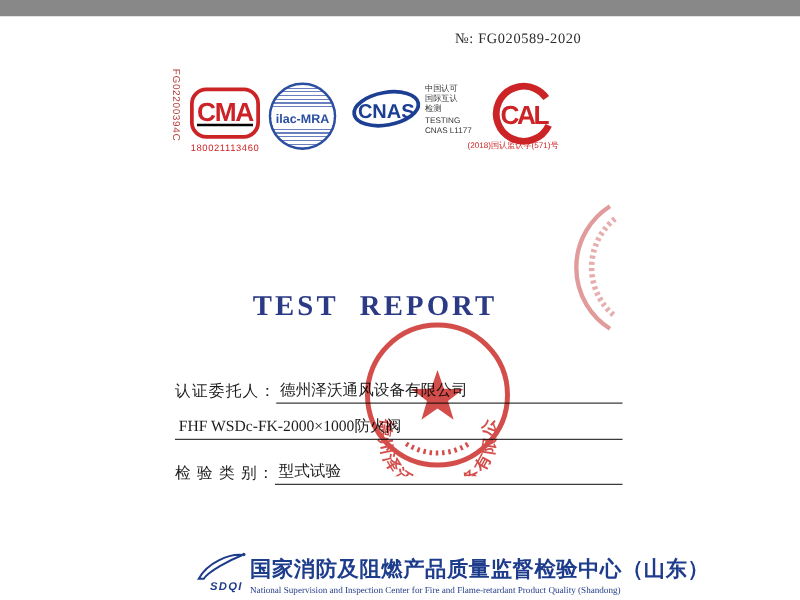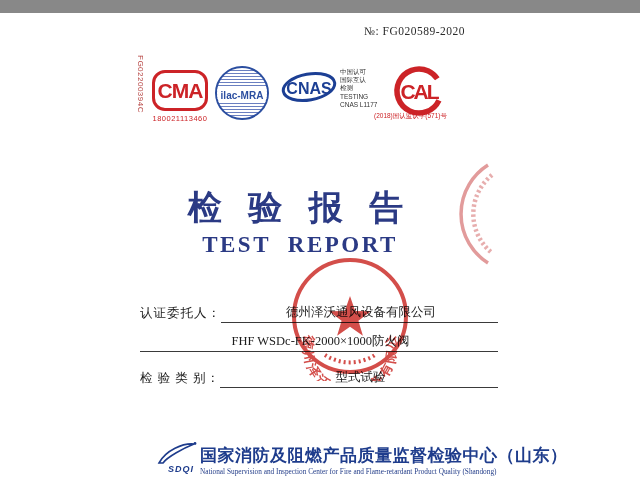--- a/index.html
+++ b/index.html
@@ -21,21 +21,21 @@
   .side-code {
     position: absolute; left: 136px; top: 42px; height: 72px;
     writing-mode: vertical-rl;
     font-size: 8px; color: #b5413f; letter-spacing: .5px;
     font-family: "Liberation Sans", sans-serif;
   }
   
   .cma-box {
     position: absolute; left: 152px; top: 57px; width: 56px; height: 41px;
     border: 3.5px solid #cc2327; border-radius: 13px;
-    display: flex; align-items: center; justify-content: center;
+    display: flex; align-items: center; justify-content: center; text-decoration: underline;
   }
   .cma-box .cma-text {
     font-family: "Liberation Sans", sans-serif;
     font-weight: 900; font-size: 21px; color: #cc2327; letter-spacing: -1px;
   }
   .cma-number {
     position: absolute; left: 148px; top: 101px; width: 64px;
     text-align: center; font-size: 7.5px; color: #cc2327;
     font-family: "Liberation Sans", sans-serif; letter-spacing: .5px;
   }
@@ -76,21 +76,21 @@
   }
   .title-en {
     position: absolute; left: 140px; top: 219px; width: 320px;
     text-align: center; font-size: 23px; font-weight: bold;
     color: #2b3a84; letter-spacing: 2.5px; word-spacing: 9px;
   }
   
   .field-row {
     position: absolute; left: 140px; width: 358px; height: 19px;
     display: flex; align-items: flex-end;
-    font-size: 12.5px; color: #1d1d1d; text-align: center;
+    font-size: 12.5px; color: #1d1d1d;
   }
   .field-row .flabel { white-space: nowrap; letter-spacing: 1px; padding-bottom: 1px; }
   .field-row .fvalue {
     flex: 1; border-bottom: 1px solid #3a3a3a;
     padding: 0 0 1px 3px; white-space: nowrap;
   }
   .row-1 { top: 291px; }
   .row-2 { top: 320px; }
   .row-3 { top: 356px; }
   
@@ -150,21 +150,20 @@
     <circle cx="27" cy="27" r="22" fill="none" stroke="#cc2327" stroke-width="5.5" stroke-dasharray="115 23" transform="rotate(25 27 27)"></circle>
     <text x="27" y="35" text-anchor="middle" font-family="Liberation Sans, sans-serif" font-size="21" font-weight="900" fill="#cc2327" letter-spacing="-2">CAL</text>
   </svg>
   <div class="cal-caption">(2018)国认监认字(571)号</div>
 
   <svg class="partial-seal" viewBox="0 0 48 106">
     <path d="M35,4 A58,58 0 0 0 35,102" fill="none" stroke="#dd8a8a" stroke-width="3.5"></path>
     <path d="M39,14 A50,50 0 0 0 39,92" fill="none" stroke="#e3a0a0" stroke-width="4.5" stroke-dasharray="2.5 2.5"></path>
   </svg>
 
-  <div class="title-cn">检 验 报 告</div>
   <div class="title-en">TEST REPORT</div>
 
   <div class="field-row row-1">
     <span class="flabel">认证委托人：</span>
     <span class="fvalue">德州泽沃通风设备有限公司</span>
   </div>
   <div class="field-row row-2">
     <span class="fvalue">FHF WSDc-FK-2000×1000防火阀</span>
   </div>
   <div class="field-row row-3">

